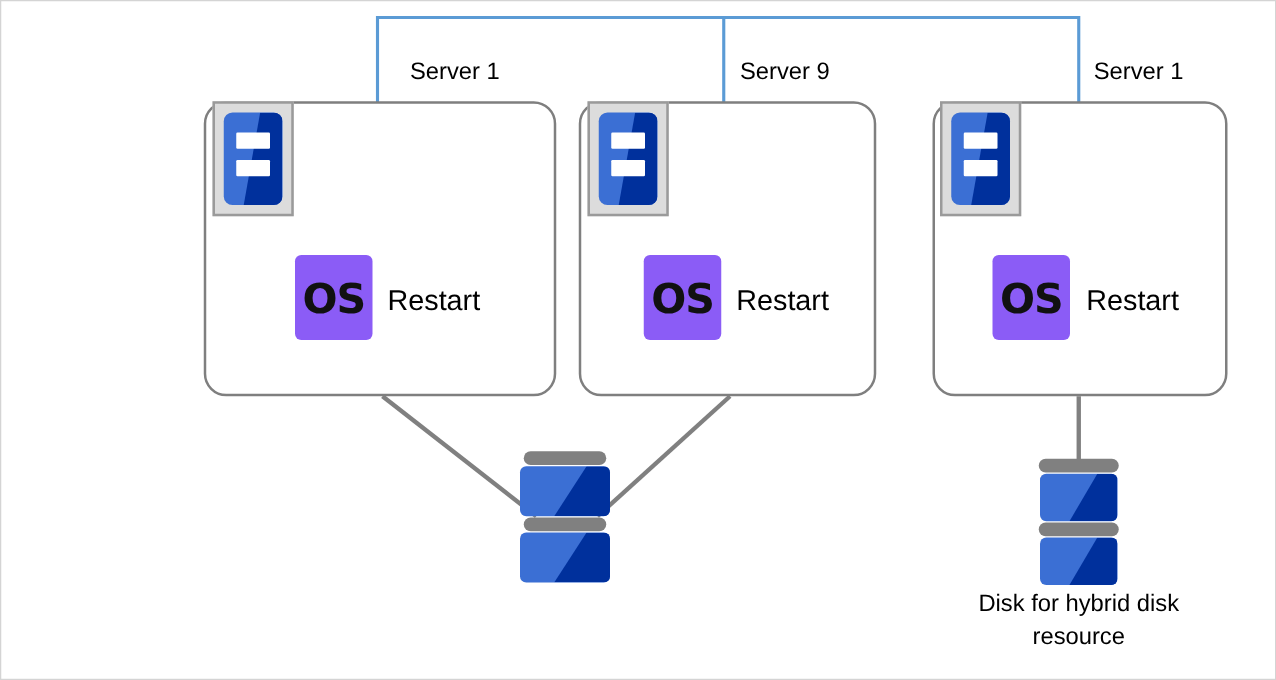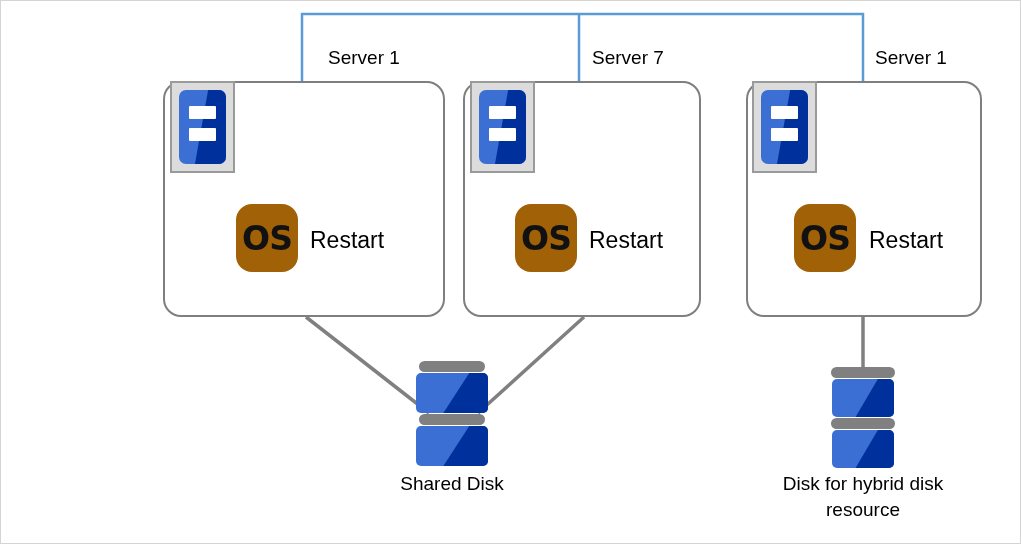--- a/index.html
+++ b/index.html
@@ -76,22 +76,22 @@
     left: 10px;
     right: 10px;
     border-radius: 1px;
   }
   .server-bar.b1 { top: 16px; }
   .server-bar.b2 { top: 38px; }
 
   
   .os-chip {
     position: absolute;
-    background: #a16207;
-    border-radius: 16px;
+    background: #8b5cf6;
+    border-radius: 5px;
     display: flex;
     align-items: center;
     justify-content: center;
   }
   .os-chip span {
     font-family: "DejaVu Sans", sans-serif;
     font-weight: bold;
     font-size: 33px;
     color: #111111;
     letter-spacing: -1px;
@@ -152,21 +152,21 @@
       <line x1="305" y1="316" x2="428" y2="412" stroke="#808080" stroke-width="3.5"></line>
       <line x1="583" y1="316" x2="477" y2="412" stroke="#808080" stroke-width="3.5"></line>
     </g>
 
     <g>
       <line x1="862" y1="316" x2="862" y2="372" stroke="#808080" stroke-width="3.5"></line>
     </g>
   </svg>
 
   <div class="bracket-label" style="left:327px; top:47px;">Server 1</div>
-  <div class="bracket-label" style="left:591px; top:47px;">Server 7</div>
+  <div class="bracket-label" style="left:591px; top:47px;">Server 9</div>
   <div class="bracket-label" style="left:874px; top:47px;">Server 1</div>
 
   <div class="server-box" style="left:162px; top:80px; width:282px; height:236px;"></div>
   <div class="server-icon" style="left:169px; top:80px; width:65px; height:92px;">
     <div class="server-icon-inner">
       <div class="server-icon-dark"></div>
       <div class="server-bar b1"></div>
       <div class="server-bar b2"></div>
     </div>
   </div>
@@ -205,21 +205,20 @@
     <div class="disk-cap" style="left:3px;  top:0px;  width:66px; height:11px;"></div>
     <div class="disk-body" style="left:0px;  top:12px; width:72px; height:40px;">
       <div class="dark"></div>
     </div>
     <div class="disk-cap" style="left:3px;  top:53px; width:66px; height:11px;"></div>
     <div class="disk-body" style="left:0px;  top:65px; width:72px; height:40px;">
       <div class="dark"></div>
     </div>
   </div>
   <div class="caption" style="left:271px; top:470px; width:360px;">
-    <div>Shared Disk</div>
   </div>
 
   <div class="disk" style="left:830px; top:366px; width:64px; height:94px;">
     <div class="disk-cap" style="left:0px; top:0px;  width:64px; height:11px;"></div>
     <div class="disk-body" style="left:1px; top:12px; width:62px; height:38px;">
       <div class="dark"></div>
     </div>
     <div class="disk-cap" style="left:0px; top:51px; width:64px; height:11px;"></div>
     <div class="disk-body" style="left:1px; top:63px; width:62px; height:38px;">
       <div class="dark"></div>

